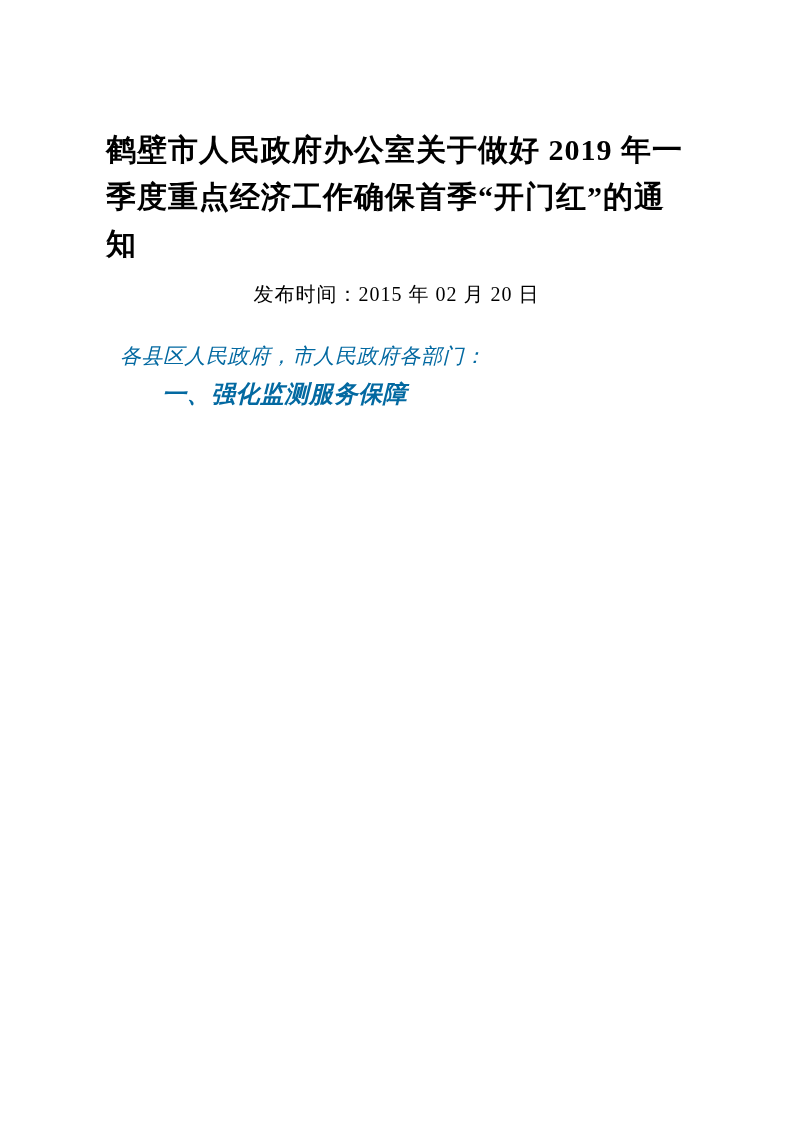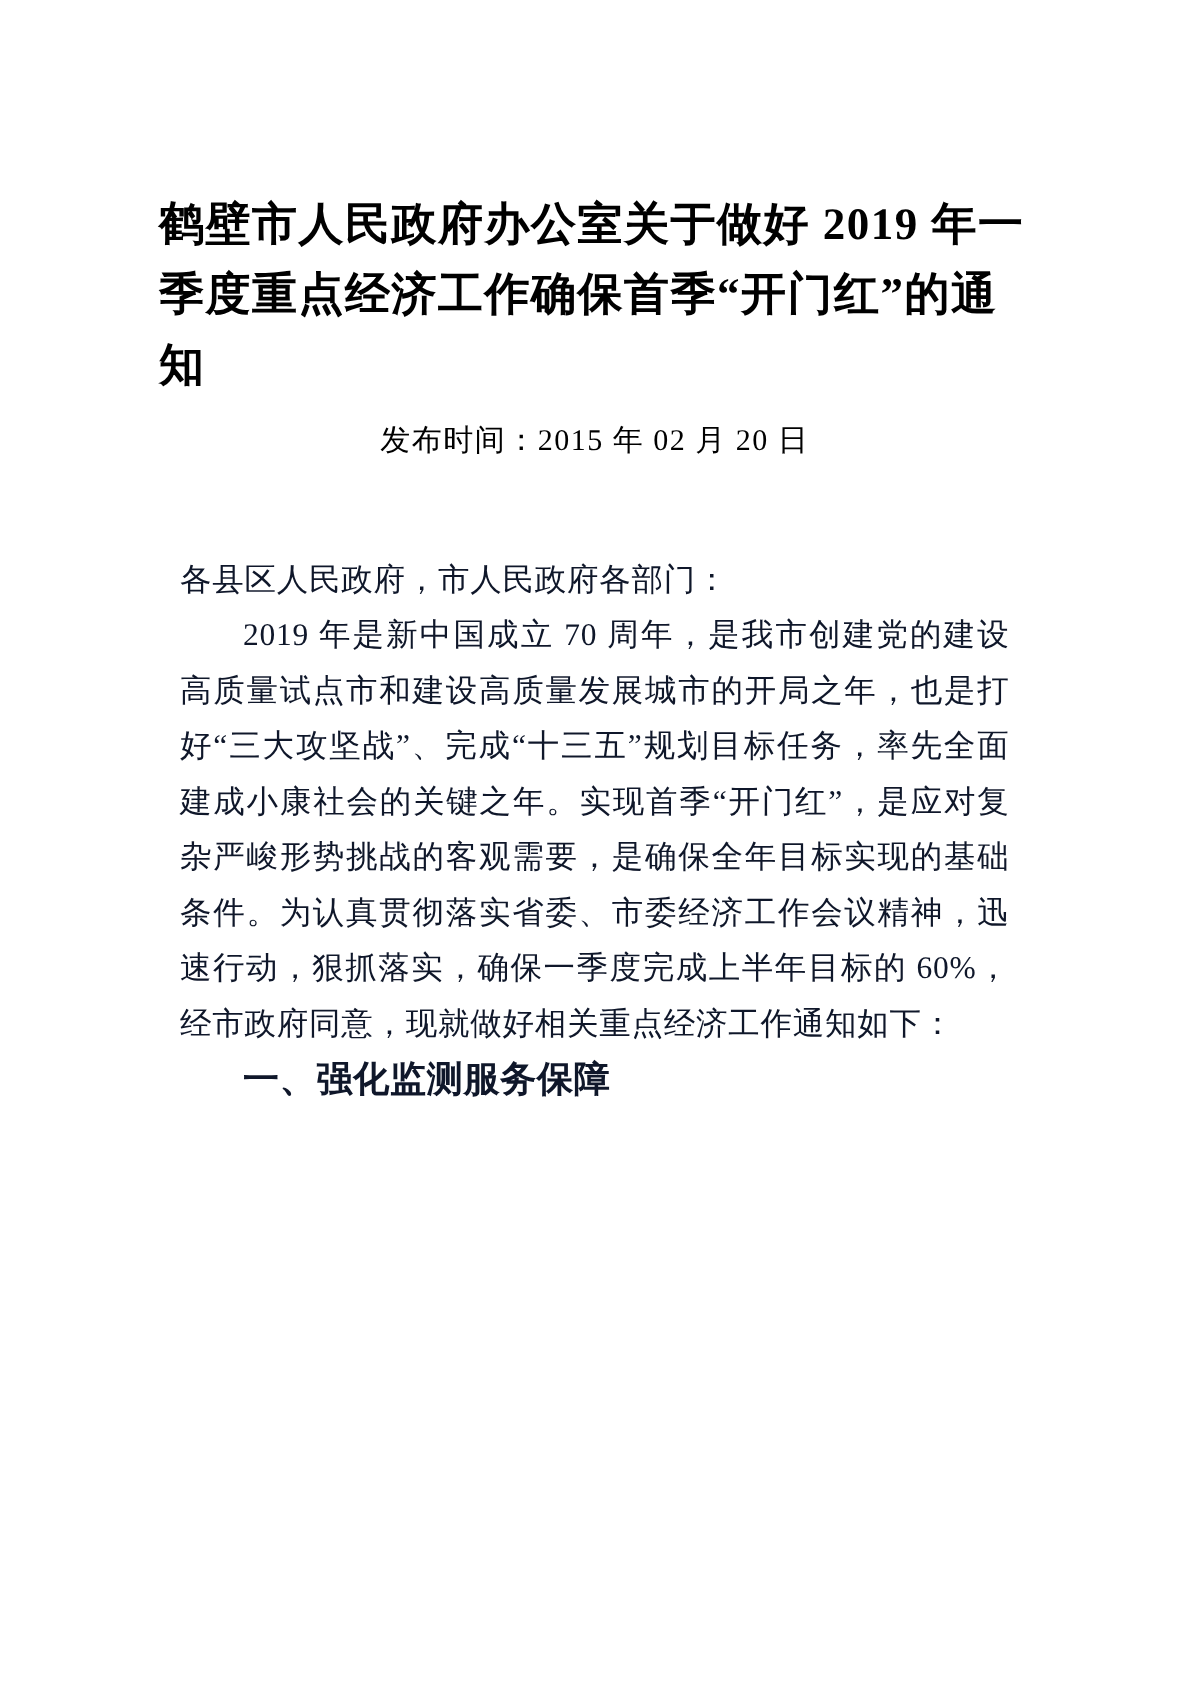--- a/index.html
+++ b/index.html
@@ -32,28 +32,29 @@
   .publish-date {
     margin-top: 13px;
     font-family: "Liberation Serif", serif;
     font-size: 20px;
     line-height: 28px;
     text-align: center;
     letter-spacing: 1px;
     color: #000000;
   }
   .doc-body {
-    margin-top: 60px;
+    margin-top: 30px;
     font-family: "Liberation Serif", serif;
     font-size: 21px;
     line-height: 37px;
     text-align: justify;
     text-justify: inter-ideograph;
     letter-spacing: 0.5px;
-    color: #0f172a;
+    color: #0369a1;
+    font-style: italic;
   }
   .doc-body p {
     margin: 0;
   }
   .indent {
     text-indent: 42px;
   }
   .section-heading {
     font-family: "Liberation Sans", sans-serif;
     font-weight: bold;
@@ -71,20 +72,19 @@
 <div class="page">
 
   <h1 class="doc-title">鹤壁市人民政府办公室关于做好 2019 年一季度重点经济工作确保首季“开门红”的通知</h1>
 
   <div class="publish-date">发布时间：2015 年 02 月 20 日</div>
 
   <div class="doc-body">
 
     <p class="greeting">各县区人民政府，市人民政府各部门：</p>
 
-    <p class="indent">2019 年是新中国成立 70 周年，是我市创建党的建设高质量试点市和建设高质量发展城市的开局之年，也是打好“三大攻坚战”、完成“十三五”规划目标任务，率先全面建成小康社会的关键之年。实现首季“开门红”，是应对复杂严峻形势挑战的客观需要，是确保全年目标实现的基础条件。为认真贯彻落实省委、市委经济工作会议精神，迅速行动，狠抓落实，确保一季度完成上半年目标的 60%，经市政府同意，现就做好相关重点经济工作通知如下：</p>
 
     <h2 class="section-heading">一、强化监测服务保障</h2>
 
 
   </div>
 
 </div>
 
 </body></html>

